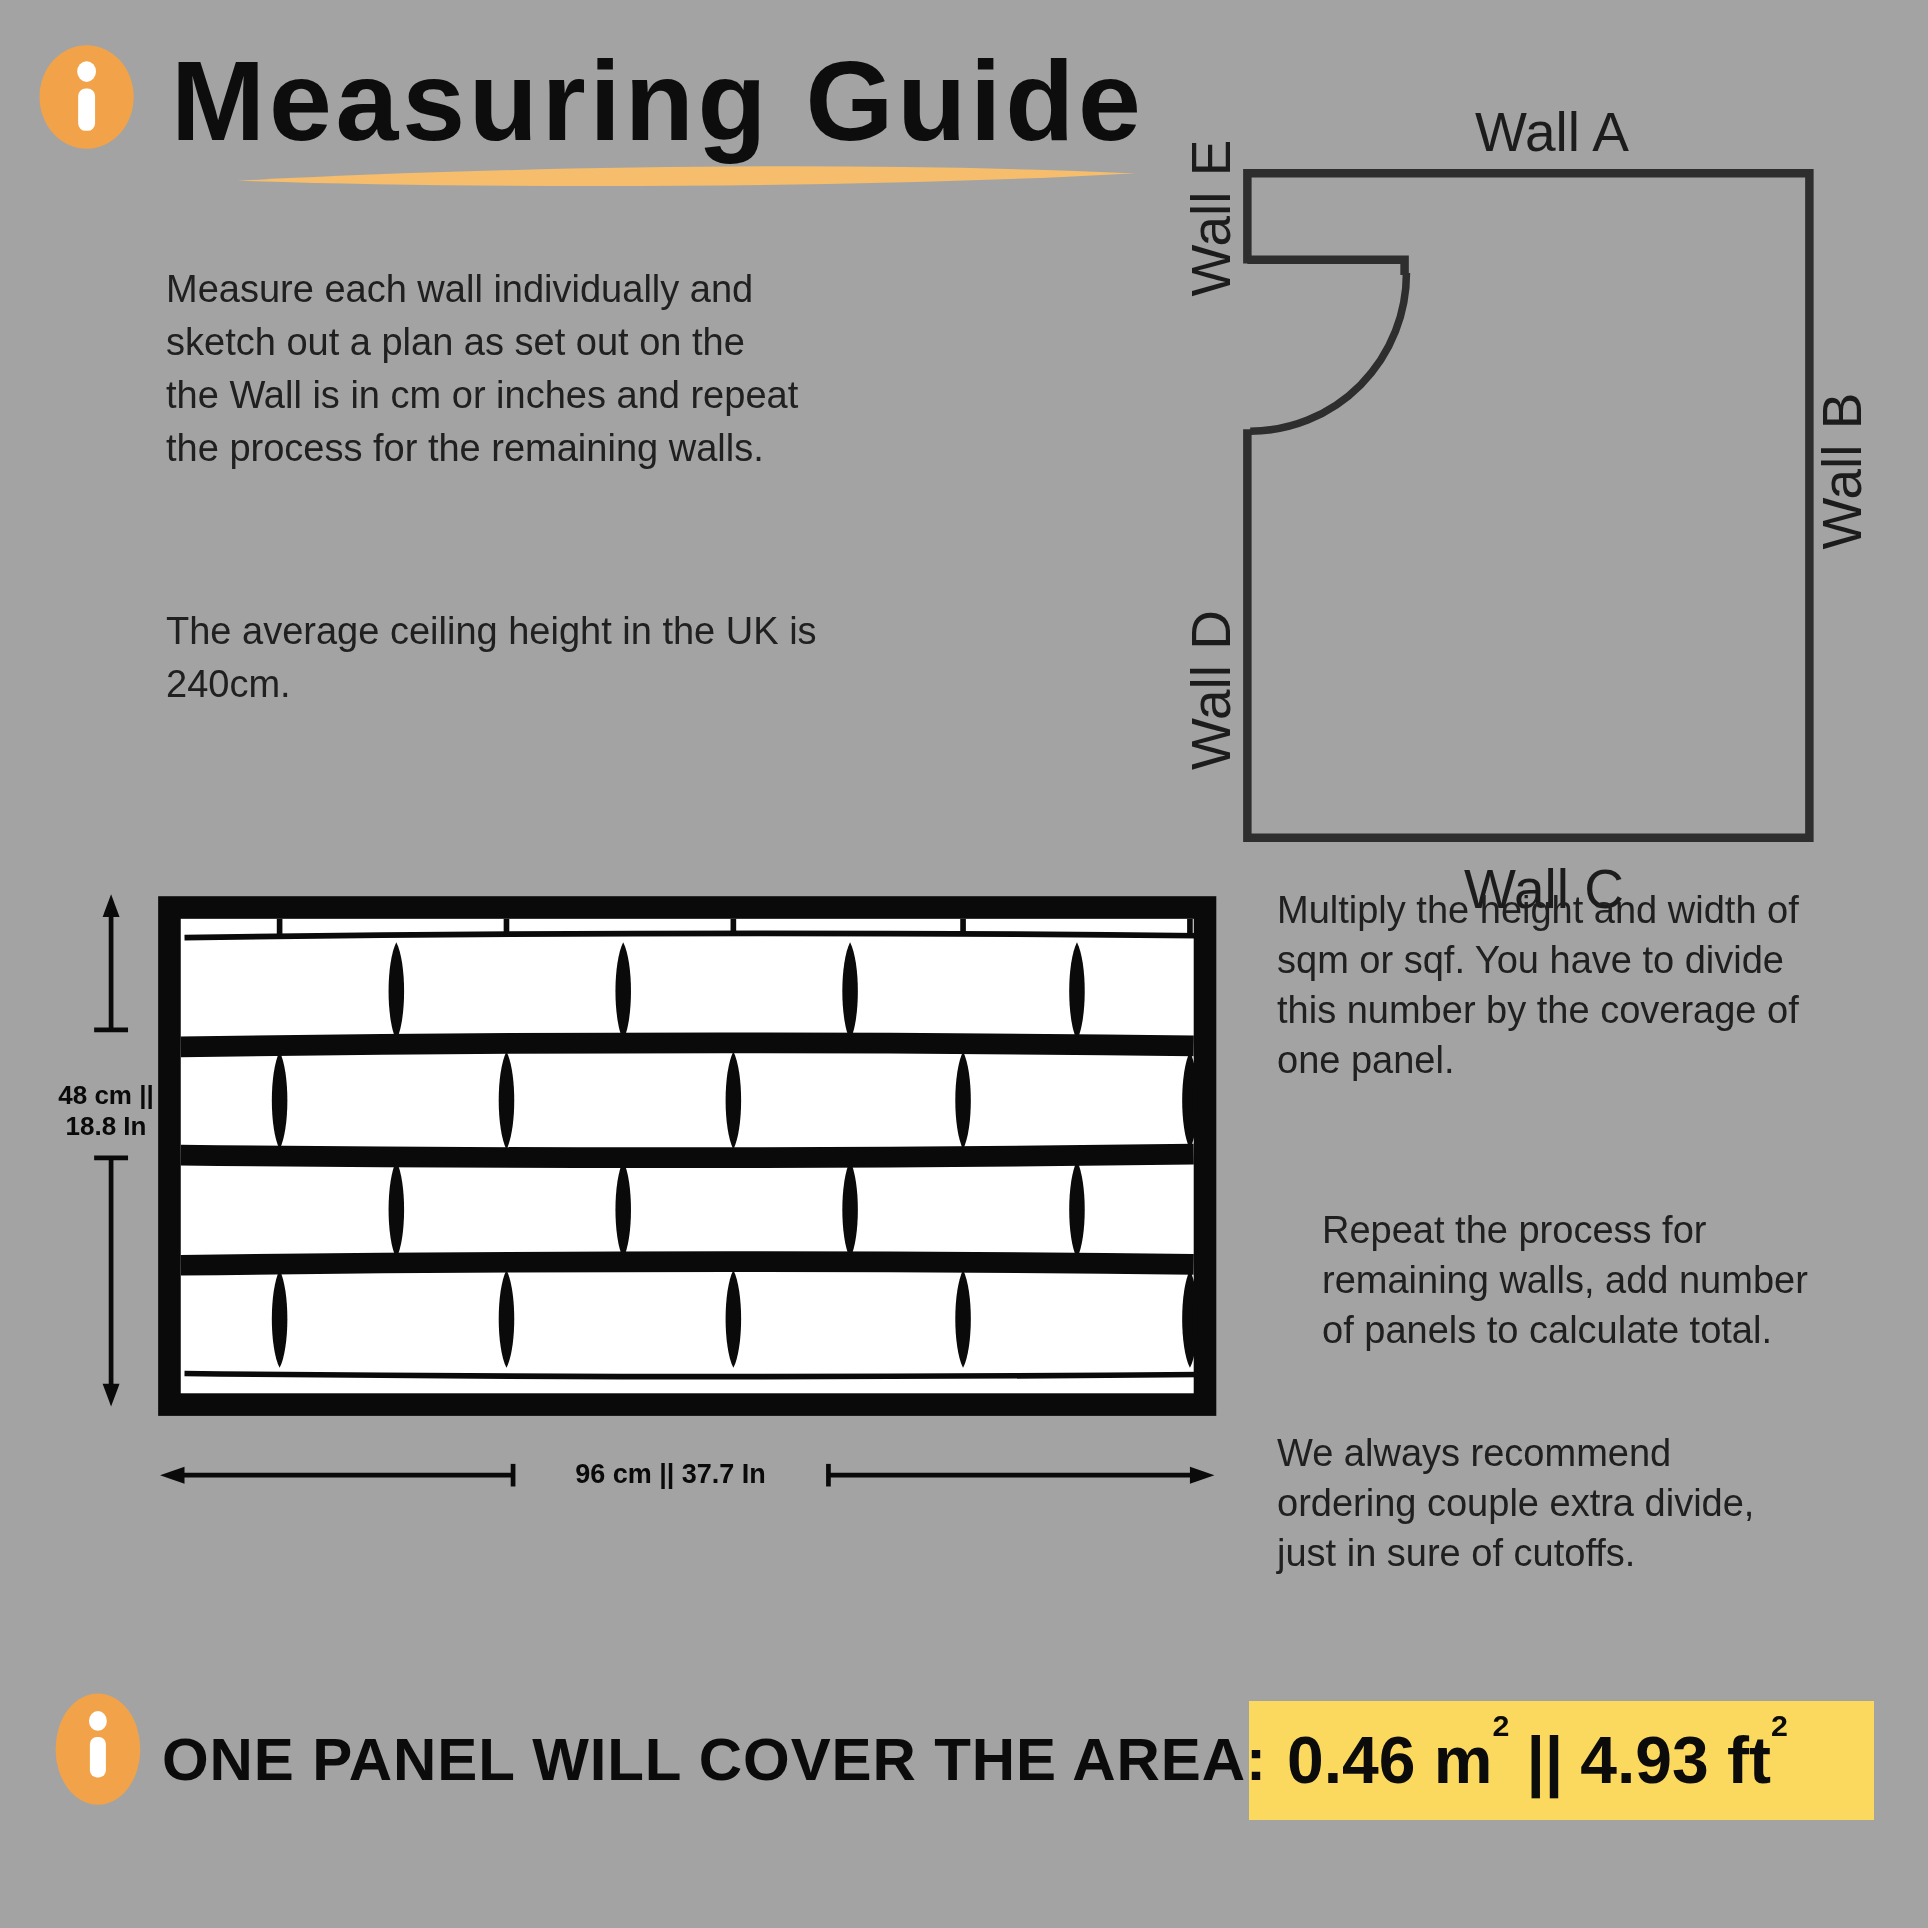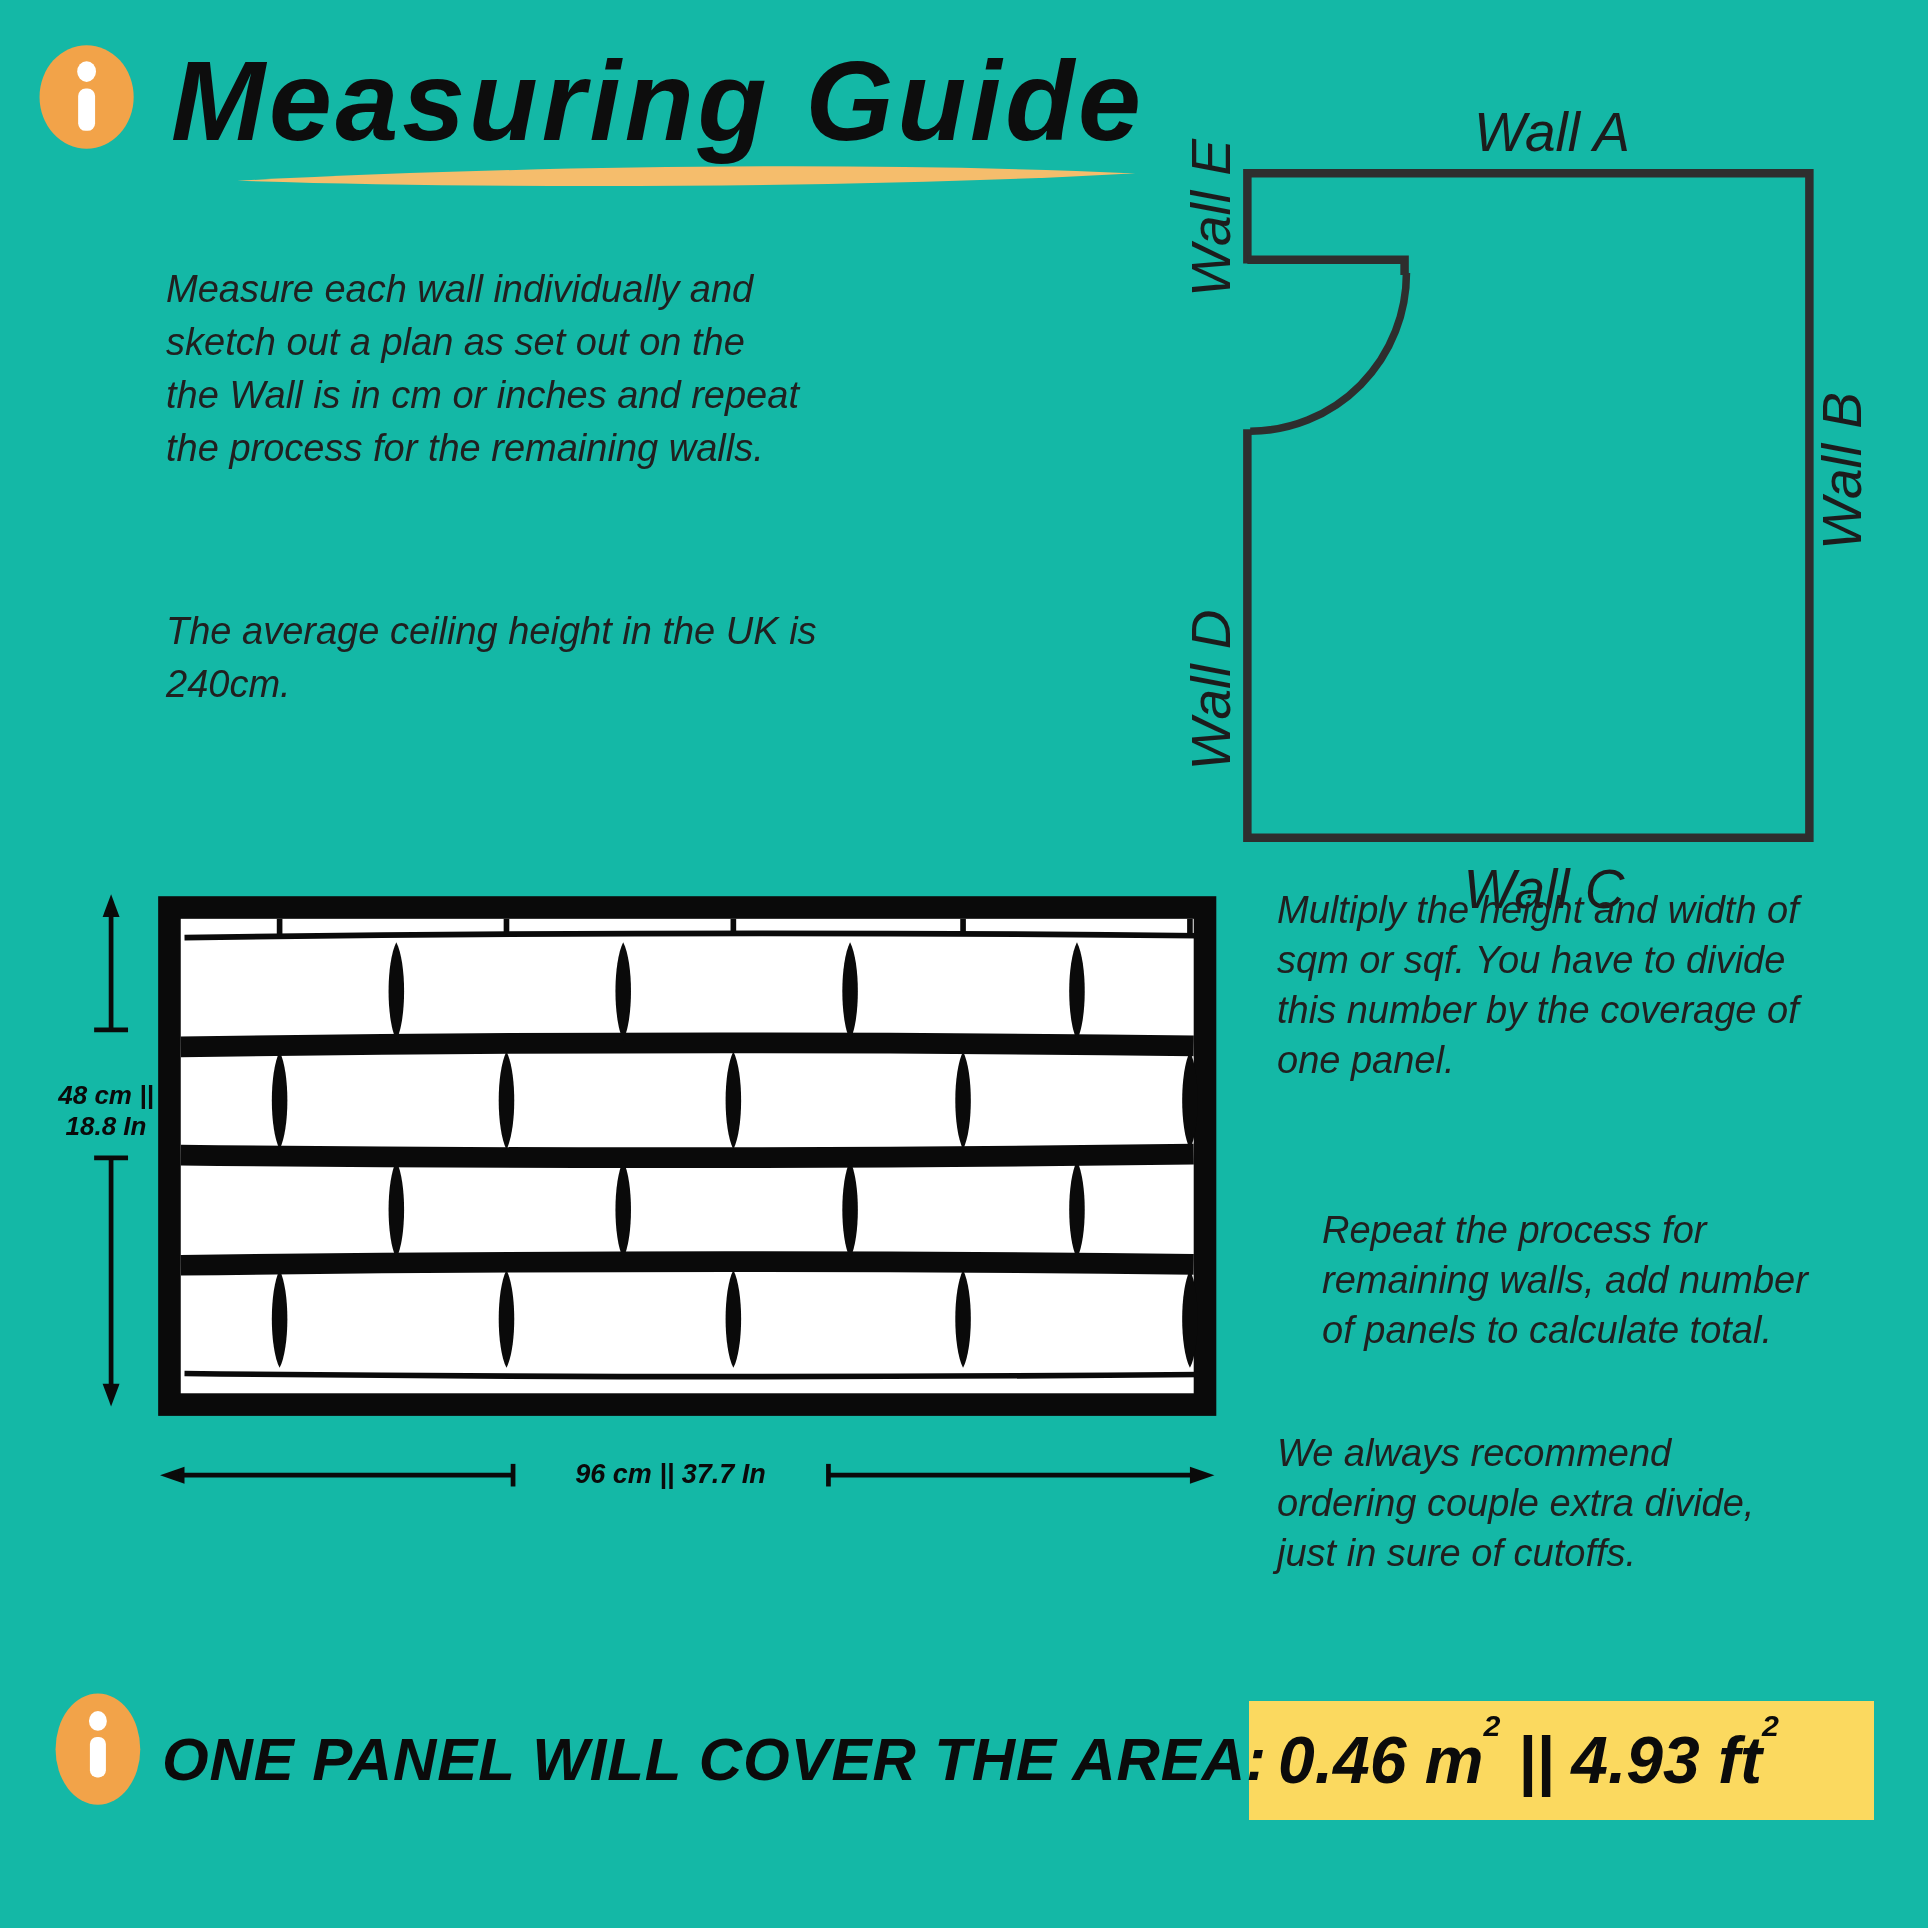--- a/index.html
+++ b/index.html
@@ -1,17 +1,17 @@
 <!DOCTYPE html>
 <html style="font-size:15px"><head>
 <meta charset="utf-8">
 <style>
   html,body{margin:0;padding:0;background:#fff;}
-  .page{position:relative;width:1928px;height:1928px;background:#14b8a6;overflow:hidden;
-        font-family:"Liberation Sans", sans-serif;color:#1f1f1f;font-style:italic;}
+  .page{position:relative;width:1928px;height:1928px;background:#a3a3a3;overflow:hidden;
+        font-family:"Liberation Sans", sans-serif;color:#1f1f1f;}
   .abs{position:absolute;}
   svg.artwork{position:absolute;left:0;top:0;z-index:0;}
   .txt{position:absolute;z-index:2;}
 
   
   .title{left:171px;top:36px;font-size:113px;font-weight:700;letter-spacing:3.8px;color:#0d0d0d;white-space:nowrap;}
 
   
   .para{left:166px;width:876px;font-size:38px;line-height:53px;color:#202020;}
   .para1{top:247px;margin-top:16px;}
@@ -33,21 +33,21 @@
   
   .dim{font-weight:700;color:#0a0a0a;text-align:center;}
   .dim-h1{left:28px;top:1080px;width:156px;font-size:26px;}
   .dim-h2{left:28px;top:1111px;width:156px;font-size:26px;}
   .dim-w{left:482px;top:1459px;width:377px;font-size:27px;text-align:center;}
 
   
   .footer-label{left:162px;top:1701px;height:117px;line-height:117px;font-size:60px;font-weight:700;
                 letter-spacing:0.9px;color:#0b0b0b;white-space:nowrap;}
   .coverage-box{left:1249px;top:1701px;width:625px;height:119px;background:#FBD95F;z-index:1;
-                font-size:66px;font-weight:700;color:#0b0b0b;line-height:119px;padding-left:29px;
+                font-size:66px;font-weight:700;color:#0b0b0b;line-height:119px;padding-left:38px;
                 box-sizing:border-box;white-space:nowrap;}
   .coverage-box sup{font-size:0.46em;position:relative;top:-0.8em;line-height:0;}
   .coverage-box .sp{display:inline-block;width:17px;}
 </style>
 </head>
 <body>
 
 <div class="page">
 
   <svg class="artwork" width="1928" height="1928" viewBox="0 0 2048 2048">

